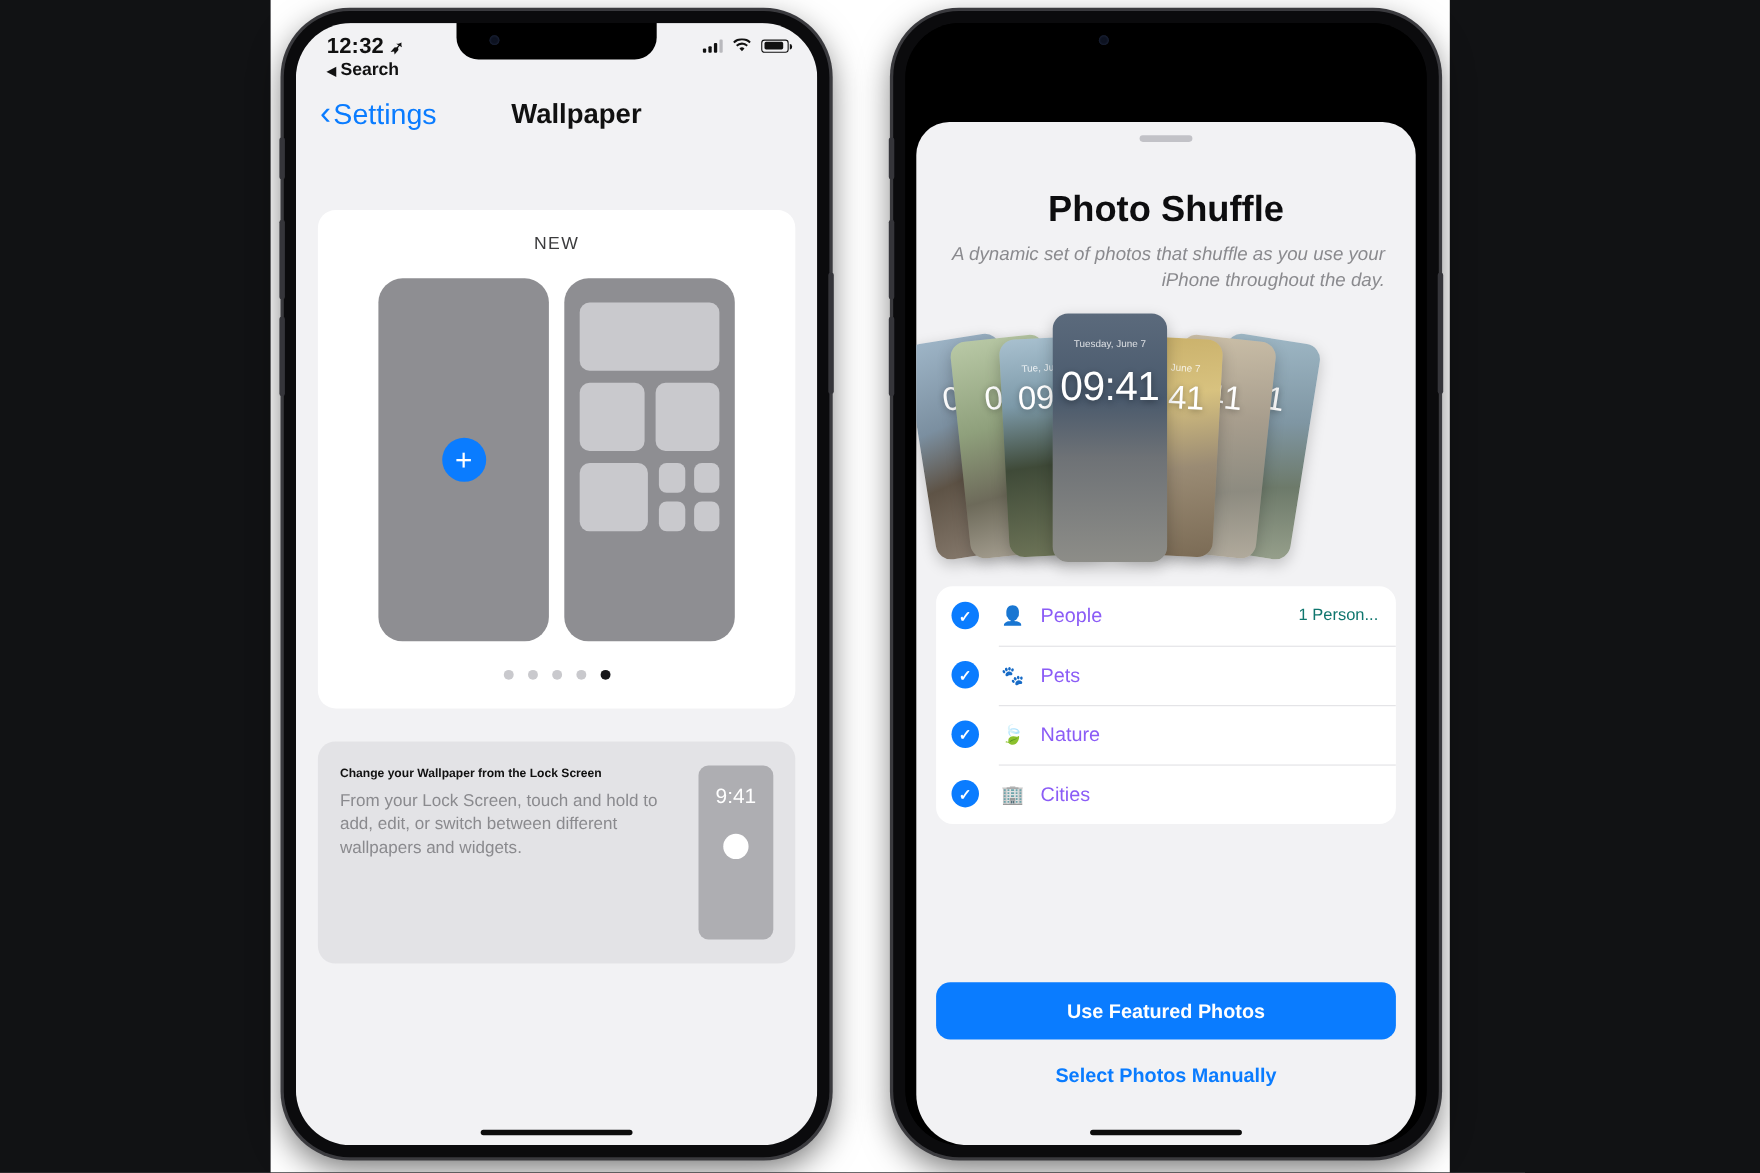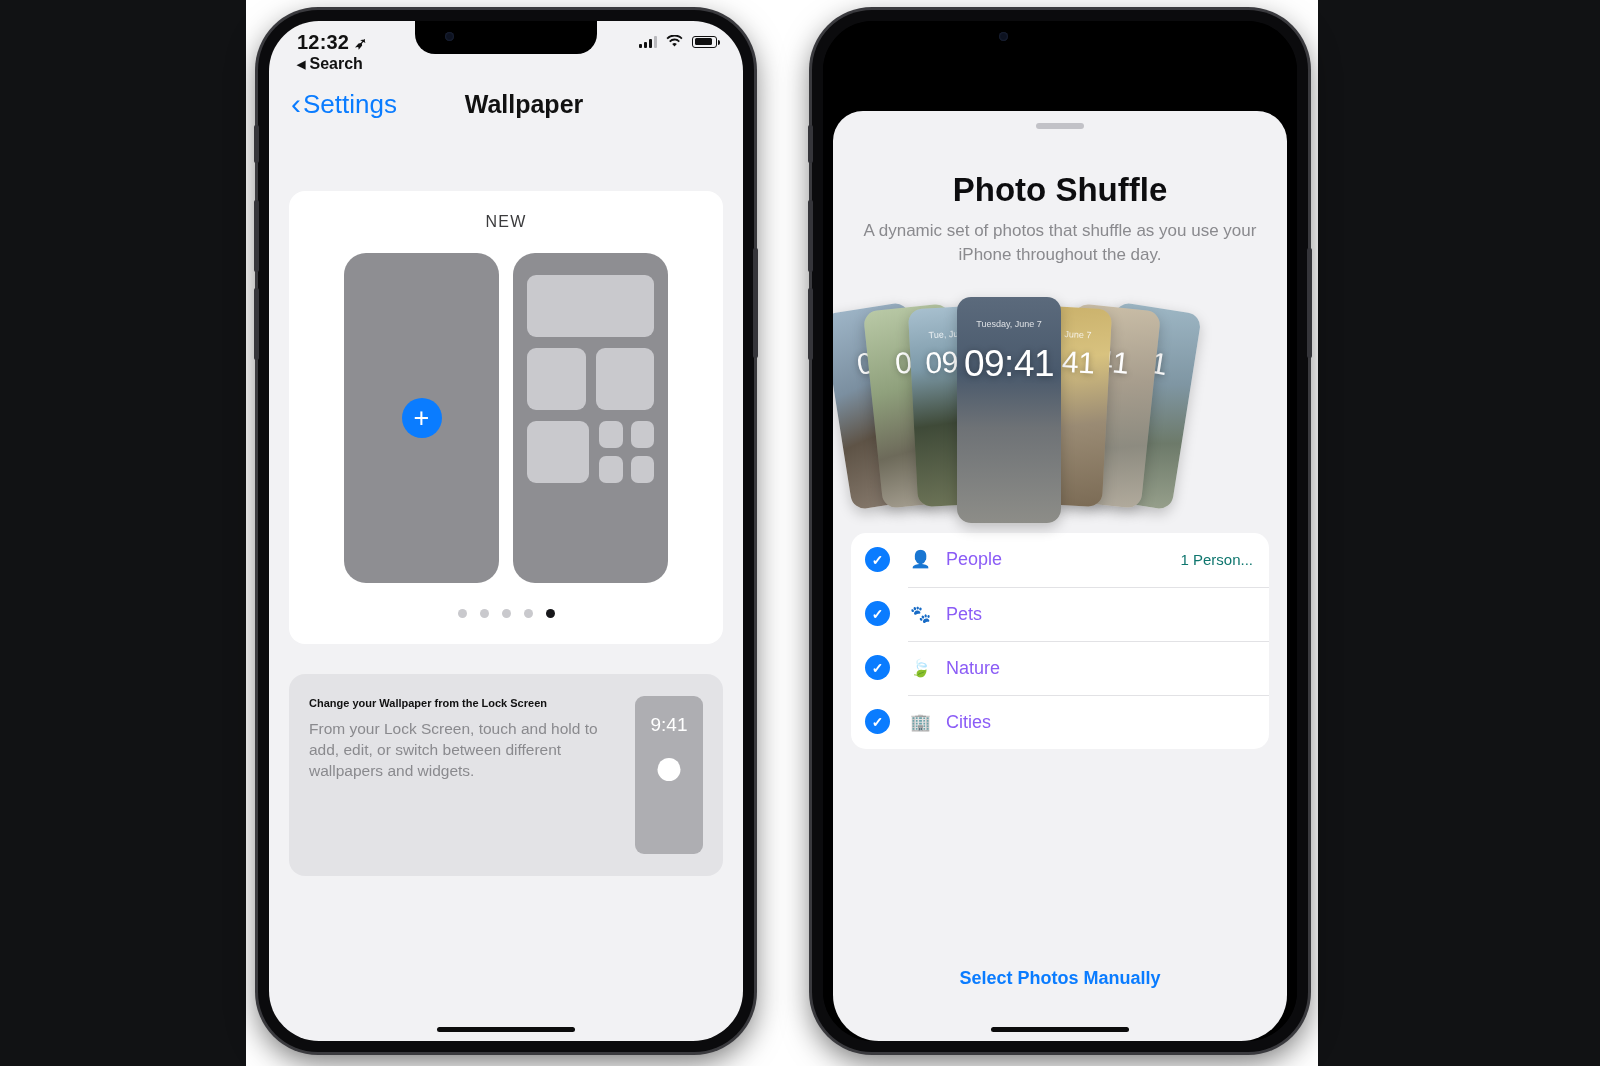--- a/index.html
+++ b/index.html
@@ -132,35 +132,35 @@
   #phone-right { left: 812px; top: 10px; width: 496px; height: 1042px; }
   .screen-dark { position: absolute; inset: 0; background: #000; }
   .sheet {
     position: absolute; left: 10px; right: 10px; top: 90px; bottom: 0;
     background: #f2f2f4; border-radius: 30px 30px 46px 46px;
     overflow: hidden;
   }
   .grabber { width: 48px; height: 6px; border-radius: 3px; background: #c2c2c7;
              margin: 12px auto 0 auto; }
   .sheet-title { text-align: center; font-size: 33px; font-weight: bold; color: #0d0d0f; margin-top: 42px; }
-  .sheet-sub { text-align: center; font-size: 17px; color: #8a8a8e; line-height: 1.4;
-               margin: 10px 28px 0 28px; }
+  .sheet-sub { text-align: right; font-size: 17px; color: #8a8a8e; line-height: 1.4;
+               margin: 10px 28px 0 28px; font-style: italic; }
 
   
   .fan { position: relative; height: 232px; margin: 18px 0 0 0; }
   .fan .pc {
     position: absolute; top: 22px; width: 86px; height: 198px;
     border-radius: 14px; overflow: hidden; box-shadow: 0 5px 14px rgba(0,0,0,.22);
   }
   .fan .pc .tm { position: absolute; left: 0; right: 0; top: 38px; text-align: center;
                  color: #fff; font-size: 30px; font-weight: 500; letter-spacing: -.5px;
                  text-shadow: 0 1px 6px rgba(0,0,0,.35); white-space: nowrap; }
   .fan .pc .dt { position: absolute; left: 0; right: 0; top: 22px; text-align: center;
                  color: rgba(255,255,255,.8); font-size: 9px; white-space: nowrap; }
-  .fan .pc.center { top: 12px; height: 226px; width: 104px; z-index: 9; }
+  .fan .pc.center { top: 0; height: 226px; width: 104px; z-index: 9; }
   .fan .pc.center .tm { font-size: 37px; top: 46px; }
 
   .p1 { background: linear-gradient(165deg,#9fb6c8 0%,#7b8fa0 38%,#5e5346 62%,#8c7f72 100%); }
   .p2 { background: linear-gradient(170deg,#b9c9a6 0%,#8fa07c 40%,#6d6a5a 70%,#aba496 100%); }
   .p3 { background: linear-gradient(175deg,#a8c0cf 0%,#7c99a8 30%,#3f4a38 58%,#6e7558 100%); }
   .p4 { background: linear-gradient(180deg,#5b6a7c 0%,#49596c 34%,#6e7276 58%,#8d8d88 100%); }
   .p5 { background: linear-gradient(170deg,#c9b06a 0%,#d8c27f 28%,#9a8b74 60%,#7b6b55 100%); }
   .p6 { background: linear-gradient(170deg,#cbbfa8 0%,#a79d8d 40%,#8d8b80 70%,#b2ab9d 100%); }
   .p7 { background: linear-gradient(170deg,#9fb8c6 0%,#7f96a3 40%,#6d7a6a 68%,#97a08c 100%); }
 
@@ -387,20 +387,21 @@
                 <div class="check">✓</div>
                 <div class="row-inner">
                   <div class="row-ico">🏢</div>
                   <div class="row-label">Cities</div>
                   <div class="row-detail"></div>
                 </div>
               </div>
             </div>
 
 
+          <div class="cta">Use Featured Photos</div>
           <div class="cta-sub">Select Photos Manually</div>
         </div>
 
         <div class="home-bar" style="background:#0c0c0c;"></div>
       </div>
     </div>
   </div>
 </div>
 
 </body></html>

